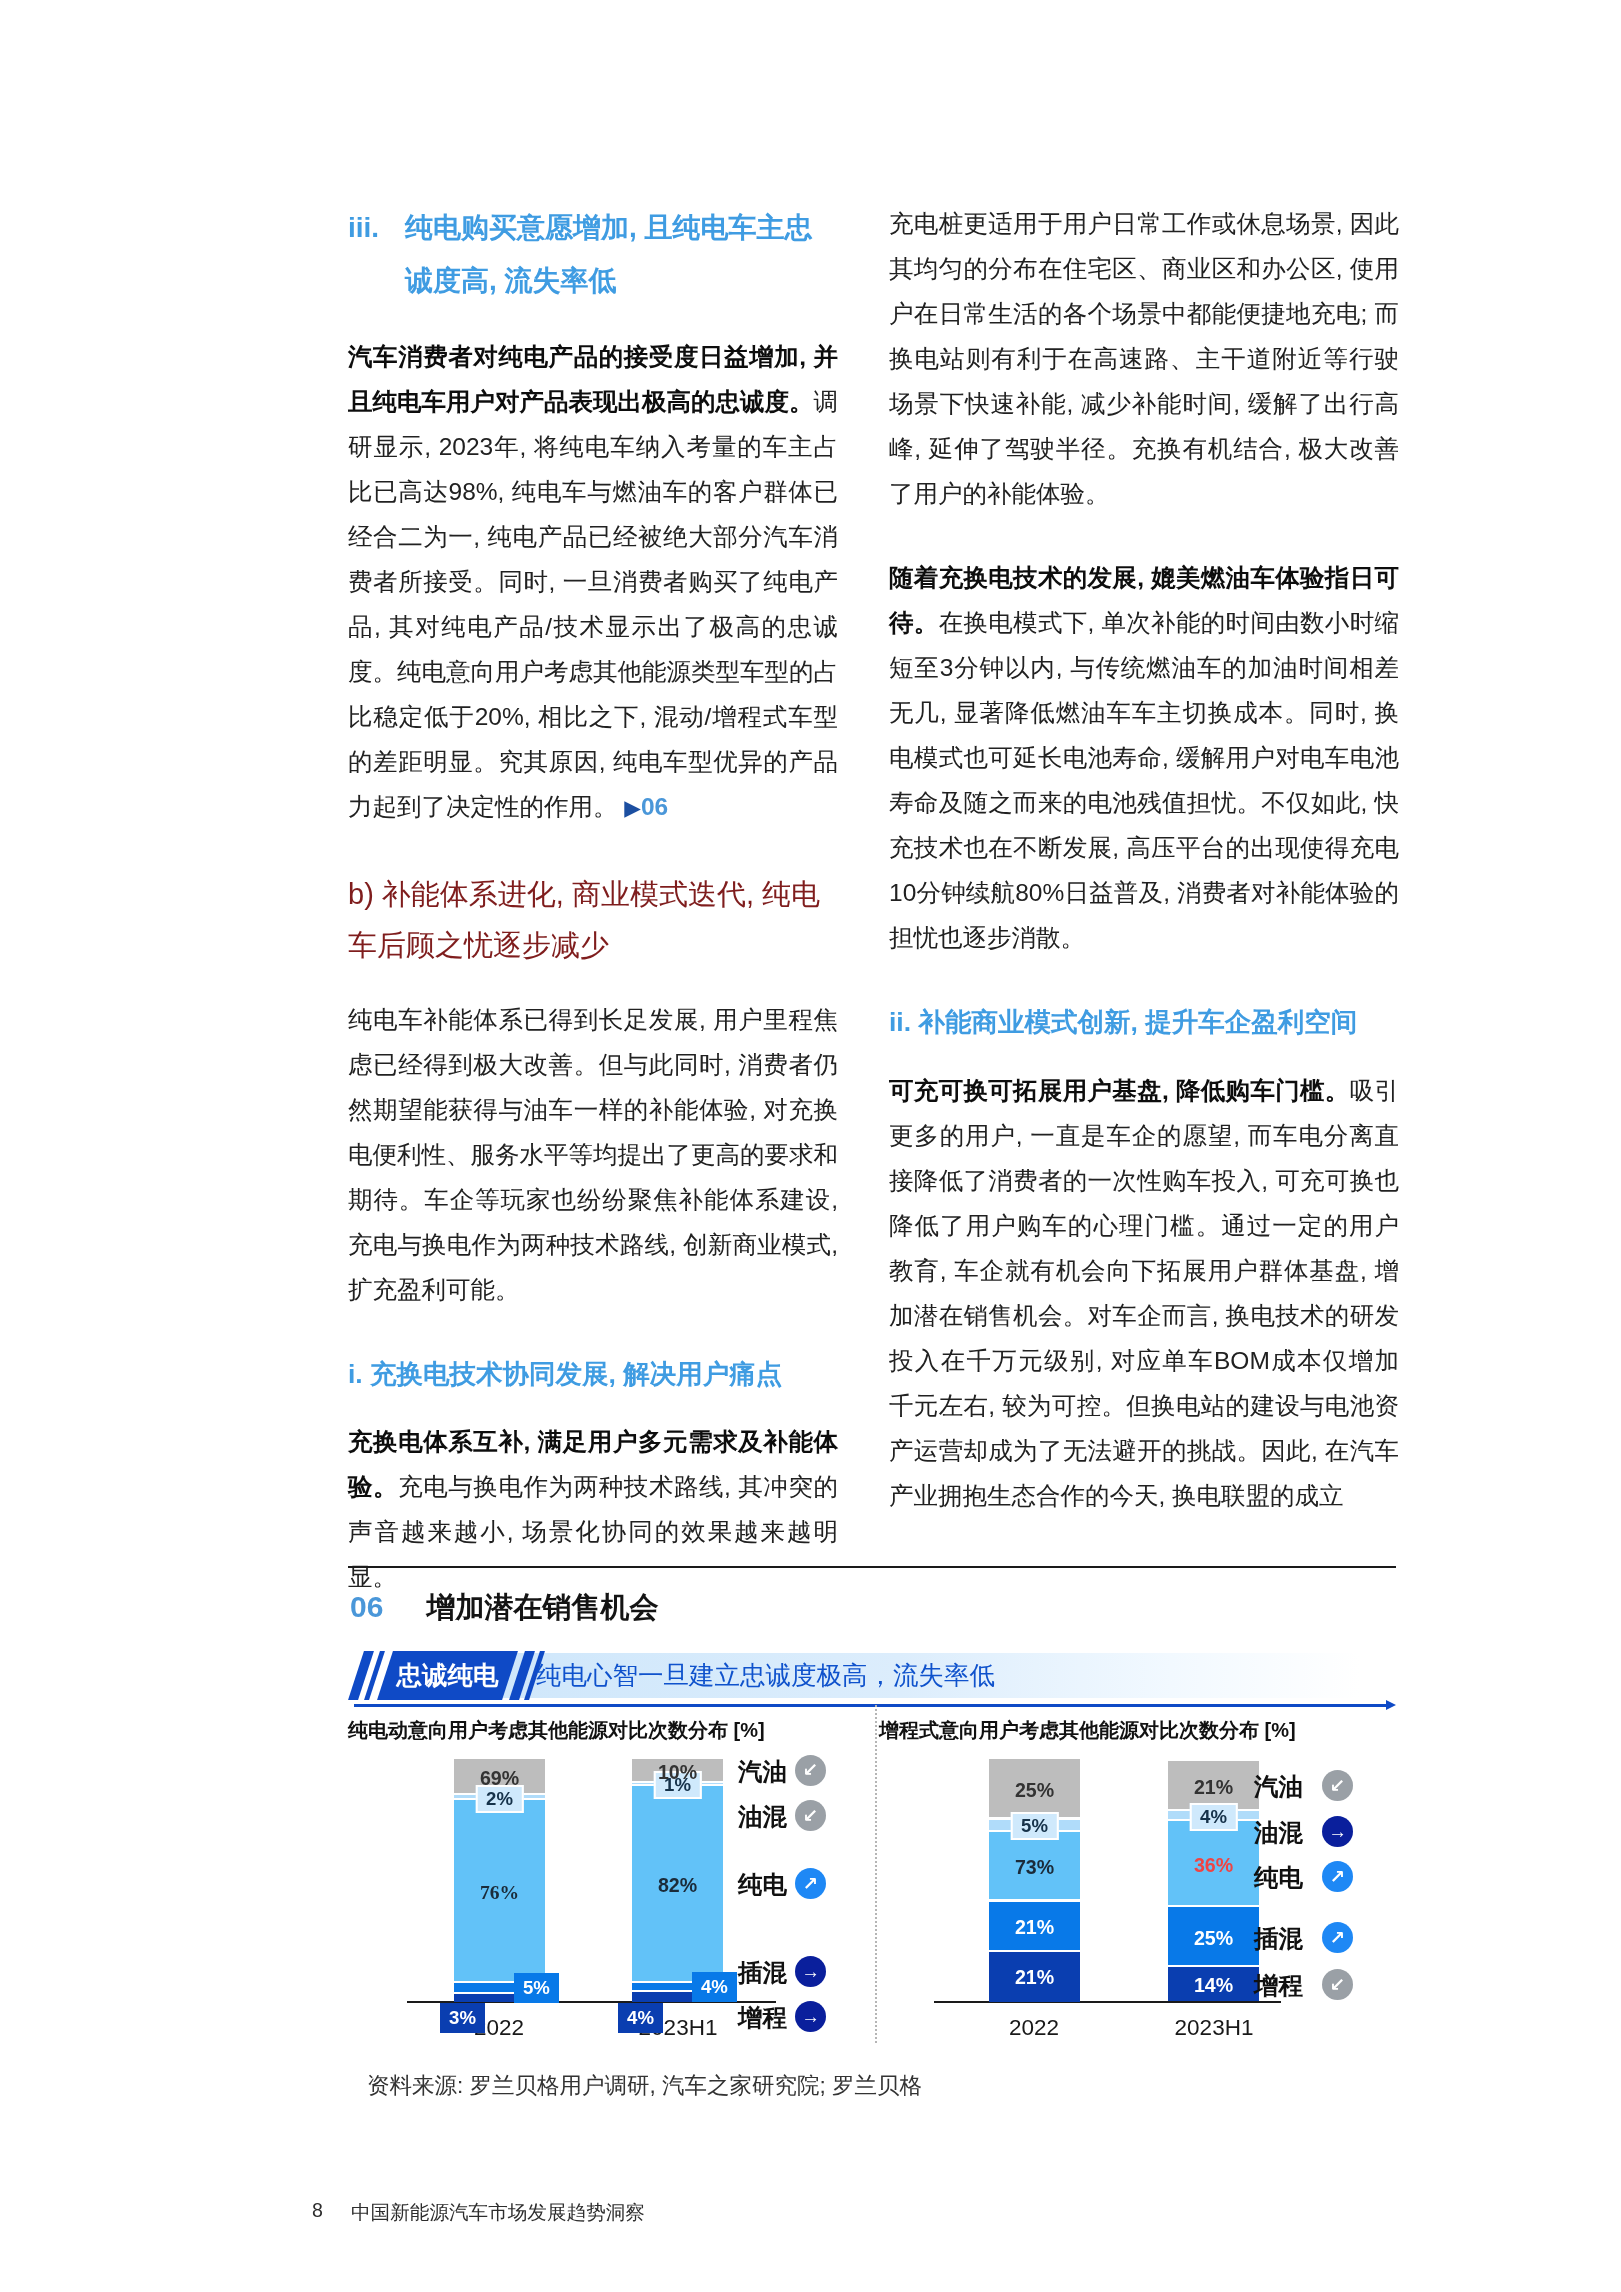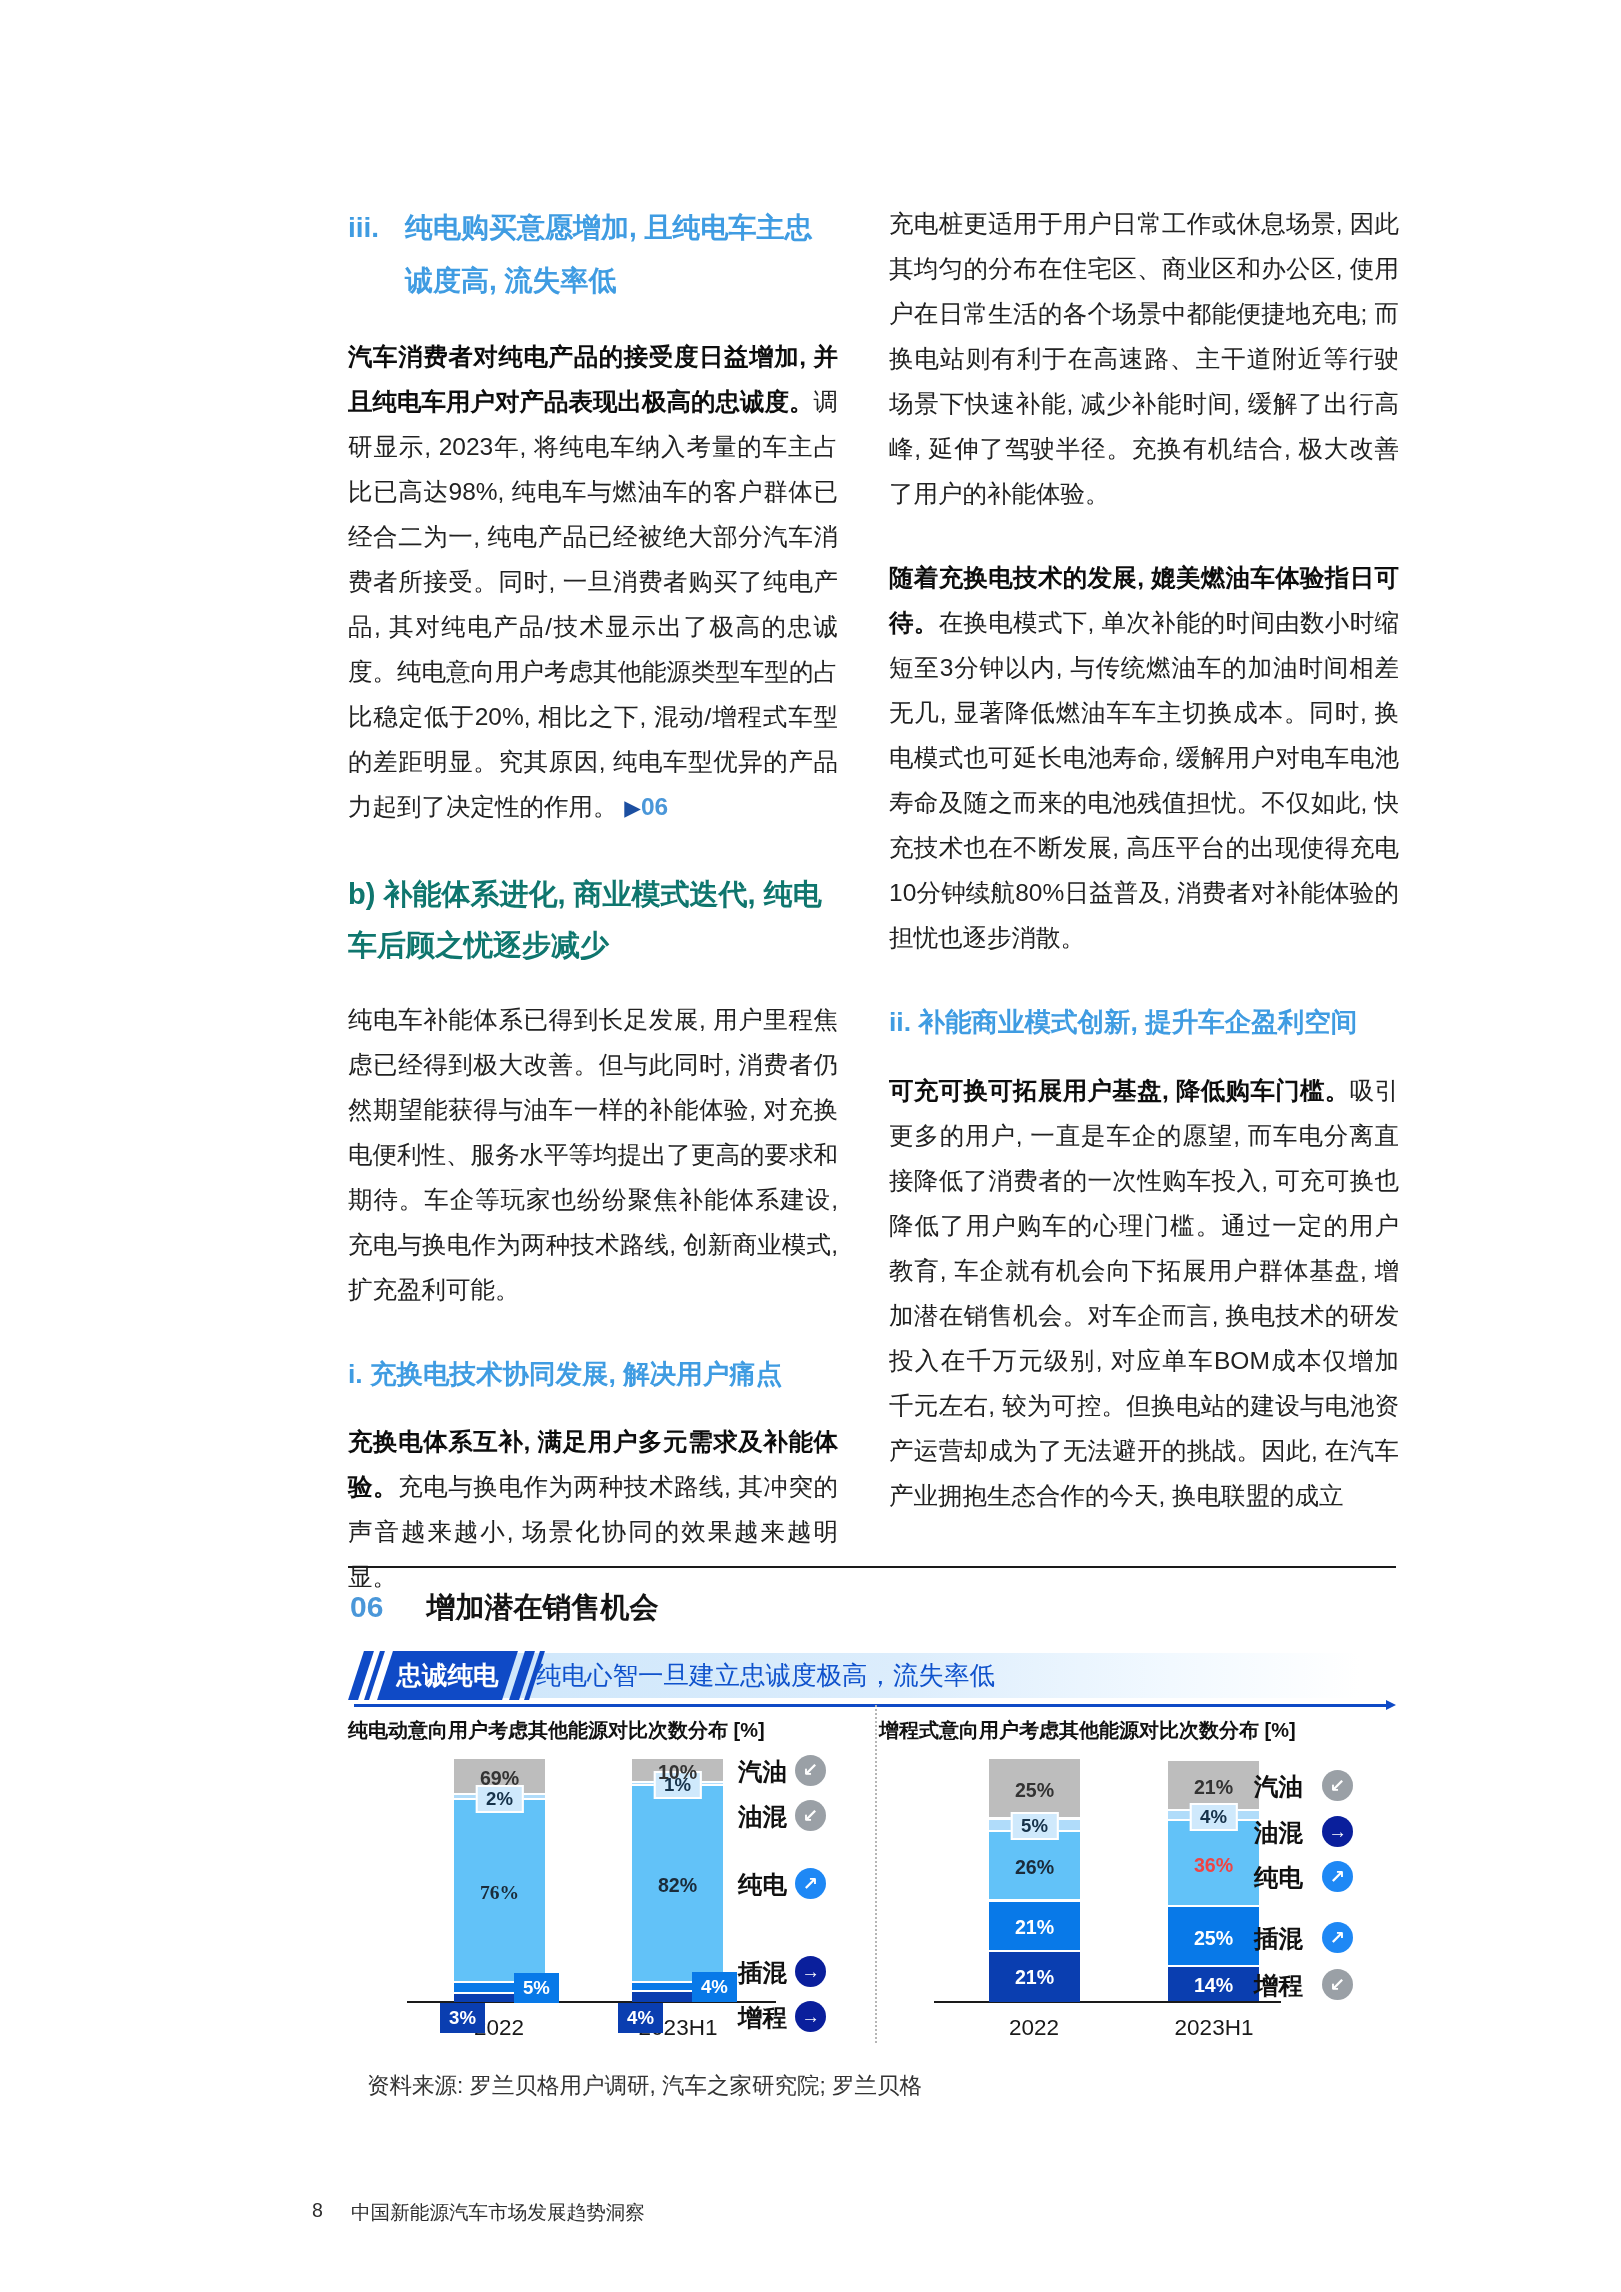--- a/index.html
+++ b/index.html
@@ -8,21 +8,21 @@
 
   
   .col{position:absolute;text-align:justify;color:#212121;font-size:24.5px;line-height:45px;}
   #col-left{left:348px;top:201px;width:490px;}
   #col-right{left:889px;top:201px;width:510px;}
   .col p{margin:0 0 39px 0;}
   .lead{font-weight:700;color:#0d0d0d;}
   .h-light{color:#3f9ce2;font-weight:700;font-size:28px;line-height:53px;margin:0 0 27.4px 0;text-align:left;}
   .h-iii{padding-left:57px;}
   .h-iii .num{display:inline-block;width:57px;margin-left:-57px;}
-  .h-dark{color:#0f766e;font-weight:700;font-size:29px;line-height:51px;margin:5.9px 0 25.5px 0;text-align:left;}
+  .h-dark{color:#7f1d1d;font-weight:400;font-size:29px;line-height:51px;margin:5.9px 0 25.5px 0;text-align:left;}
   .h-sub{color:#3f9ce2;font-weight:700;font-size:26.5px;line-height:47px;margin:3.9px 0 21.6px 0;text-align:left;}
   .ref-marker{color:#1c4fa1;font-weight:700;font-size:21.6px;}
   .ref-num{color:#4a97d9;font-weight:700;}
 
   
   .fig-rule{position:absolute;left:348px;top:1566px;width:1048px;height:2px;background:#1a1a1a;}
   .fig-head{position:absolute;left:350px;top:1588px;display:flex;align-items:baseline;}
   .fig-num{color:#4a97d9;font-weight:700;font-size:30px;}
   .fig-title{color:#141414;font-weight:700;font-size:29px;margin:0 0 0 43px;}
 
@@ -151,21 +151,21 @@
   <div id="chart-right" class="chart">
     <div class="chart-title">增程式意向用户考虑其他能源对比次数分布 [%]</div>
     <div class="plot">
         <div class="axis" style="left: 55px; width: 347px; top: 245px;"></div>
         <div class="bar" style="left: 110px; width: 91px; top: 2.5px; height: 243px;">
           <div class="seg" style="bottom: 0px; height: 50px; background: rgb(10, 62, 176);"></div>
           <span class="lbl in" style="bottom: 12.5px; color: rgb(255, 255, 255);">21%</span>
           <div class="seg" style="bottom: 50px; height: 50px; background: rgb(8, 121, 232); border-bottom: 2px solid rgb(255, 255, 255);"></div>
           <span class="lbl in" style="bottom: 63px; color: rgb(255, 255, 255);">21%</span>
           <div class="seg" style="bottom: 101px; height: 70px; background: rgb(98, 194, 248); border-bottom: 2px solid rgb(255, 255, 255);"></div>
-          <span class="lbl in" style="bottom: 123px; color: rgb(27, 43, 58);">26%</span>
+          <span class="lbl in" style="bottom: 123px; color: rgb(27, 43, 58);">73%</span>
           <div class="seg" style="bottom: 170px; height: 12px; background: rgb(176, 220, 250); border-bottom: 2px solid rgb(255, 255, 255);"></div>
           <span class="lbl box" style="bottom: 162px;">5%</span>
           <div class="seg" style="bottom: 183px; height: 60px; background: rgb(189, 189, 189); border-bottom: 2px solid rgb(255, 255, 255);"></div>
           <span class="lbl in" style="bottom: 200px; color: rgb(51, 51, 51);">25%</span>
         </div>
         <div class="cat" style="left: 155px; top: 259px;">2022</div>
         <div class="bar" style="left: 289px; width: 91px; top: 4.9px; height: 240px;">
           <div class="seg" style="bottom: 0px; height: 34px; background: rgb(10, 62, 176);"></div>
           <span class="lbl in" style="bottom: 4.1px; color: rgb(255, 255, 255);">14%</span>
           <div class="seg" style="bottom: 34px; height: 60px; background: rgb(8, 121, 232); border-bottom: 2px solid rgb(255, 255, 255);"></div>

